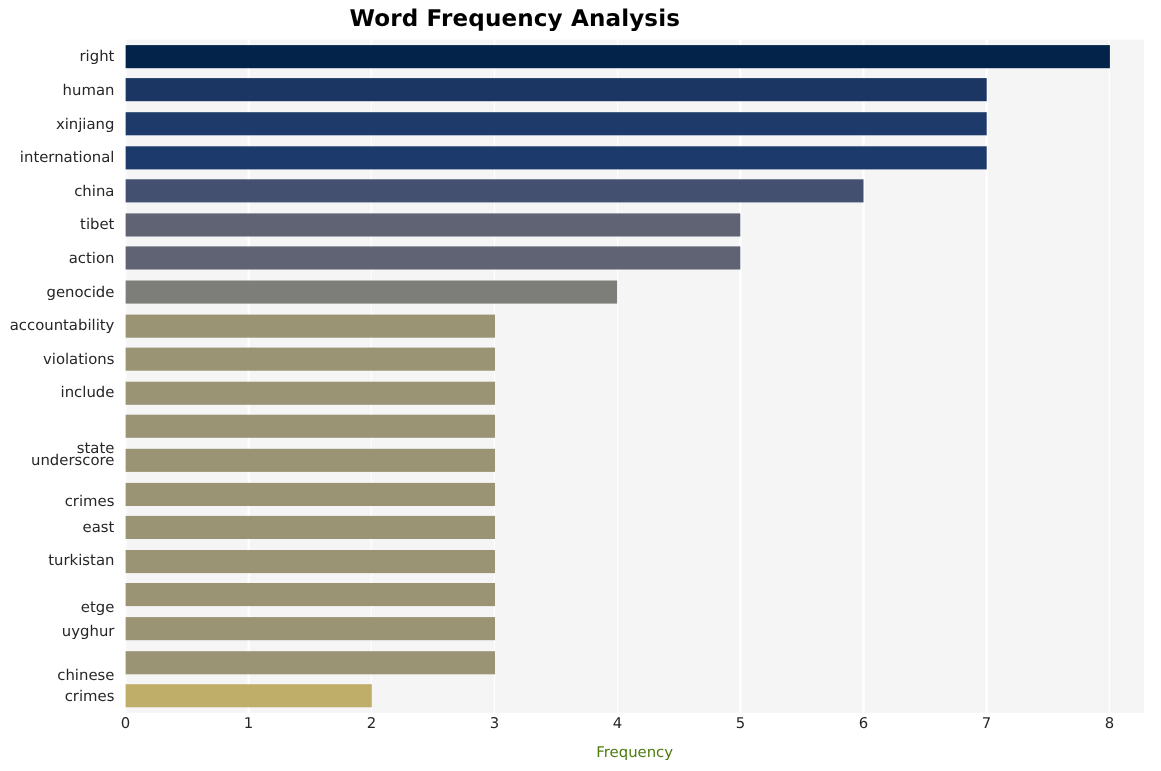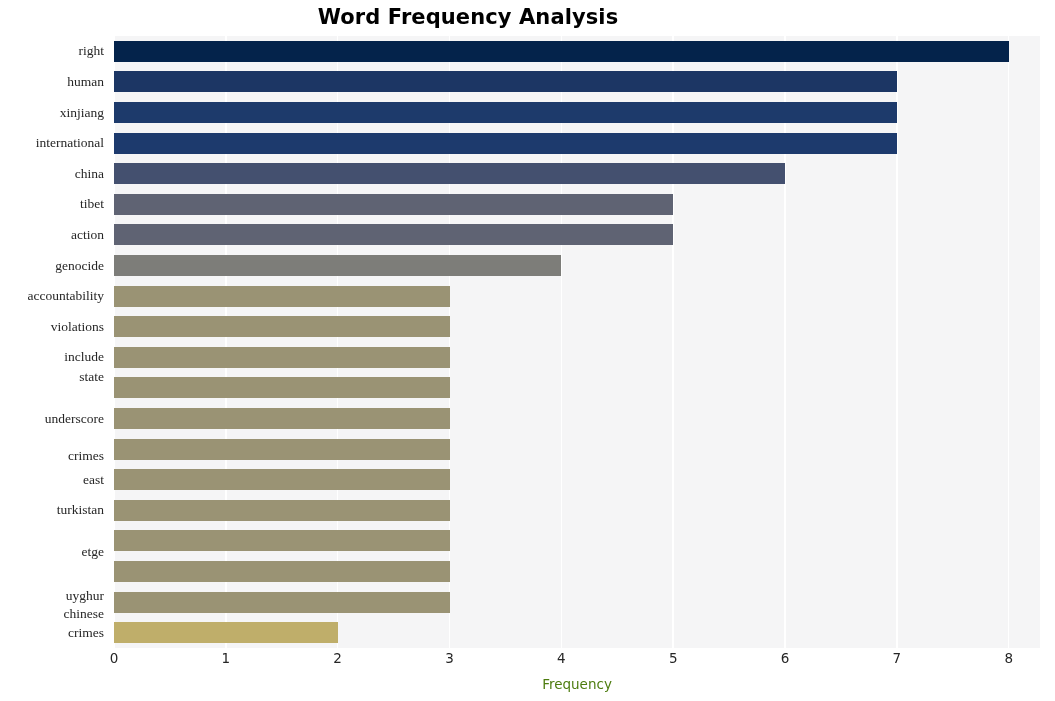--- a/index.html
+++ b/index.html
@@ -71,21 +71,20 @@
     border-radius: 0;
   }
 
   
   #ylabels {
     position: absolute;
     left: 0;
     top: 36px;
     width: 104px;
     height: 612px;
-    font-family: Liberation Serif, serif;
   }
   .ytick {
     position: absolute;
     right: 0;
     width: 104px;
     text-align: right;
     font-size: 13.5px;
     color: #262626;
     line-height: 14px;
     white-space: nowrap;
@@ -168,27 +167,27 @@
       <div class="ytick" style="top: 38.9px;">human</div>
       <div class="ytick" style="top: 69.5px;">xinjiang</div>
       <div class="ytick" style="top: 100.1px;">international</div>
       <div class="ytick" style="top: 130.7px; padding-left: 32px;">china</div>
       <div class="ytick" style="top: 161.3px;">tibet</div>
       <div class="ytick" style="top: 191.9px; padding-left: 28px;">action</div>
       <div class="ytick" style="top: 222.5px;">genocide</div>
       <div class="ytick" style="top: 253.1px;">accountability</div>
       <div class="ytick" style="top: 283.7px;">violations</div>
       <div class="ytick" style="top: 314.3px;">include</div>
-      <div class="ytick" style="top: 334px;">state</div>
+      <div class="ytick" style="top: 365px;">state</div>
       <div class="ytick" style="top: 375.5px;">underscore</div>
       <div class="ytick" style="top: 413px;">crimes</div>
       <div class="ytick" style="top: 436.7px; padding-left: 21px;">east</div>
       <div class="ytick" style="top: 467.3px;">turkistan</div>
       <div class="ytick" style="top: 509px;">etge</div>
-      <div class="ytick" style="top: 553px; margin-left: 32px;">uyghur</div>
+      <div class="ytick" style="top: 531px; margin-left: 32px;">uyghur</div>
       <div class="ytick" style="top: 559.1px; margin-top: 12px;">chinese</div>
       <div class="ytick" style="top: 589.7px;">crimes</div>
     </div>
 
   <div id="xlabels">
       <div class="xtick" style="left: 0px;">0</div>
       <div class="xtick" style="left: 111.836px;">1</div>
       <div class="xtick" style="left: 223.671px;">2</div>
       <div class="xtick" style="left: 335.507px;">3</div>
       <div class="xtick" style="left: 447.343px;">4</div>

